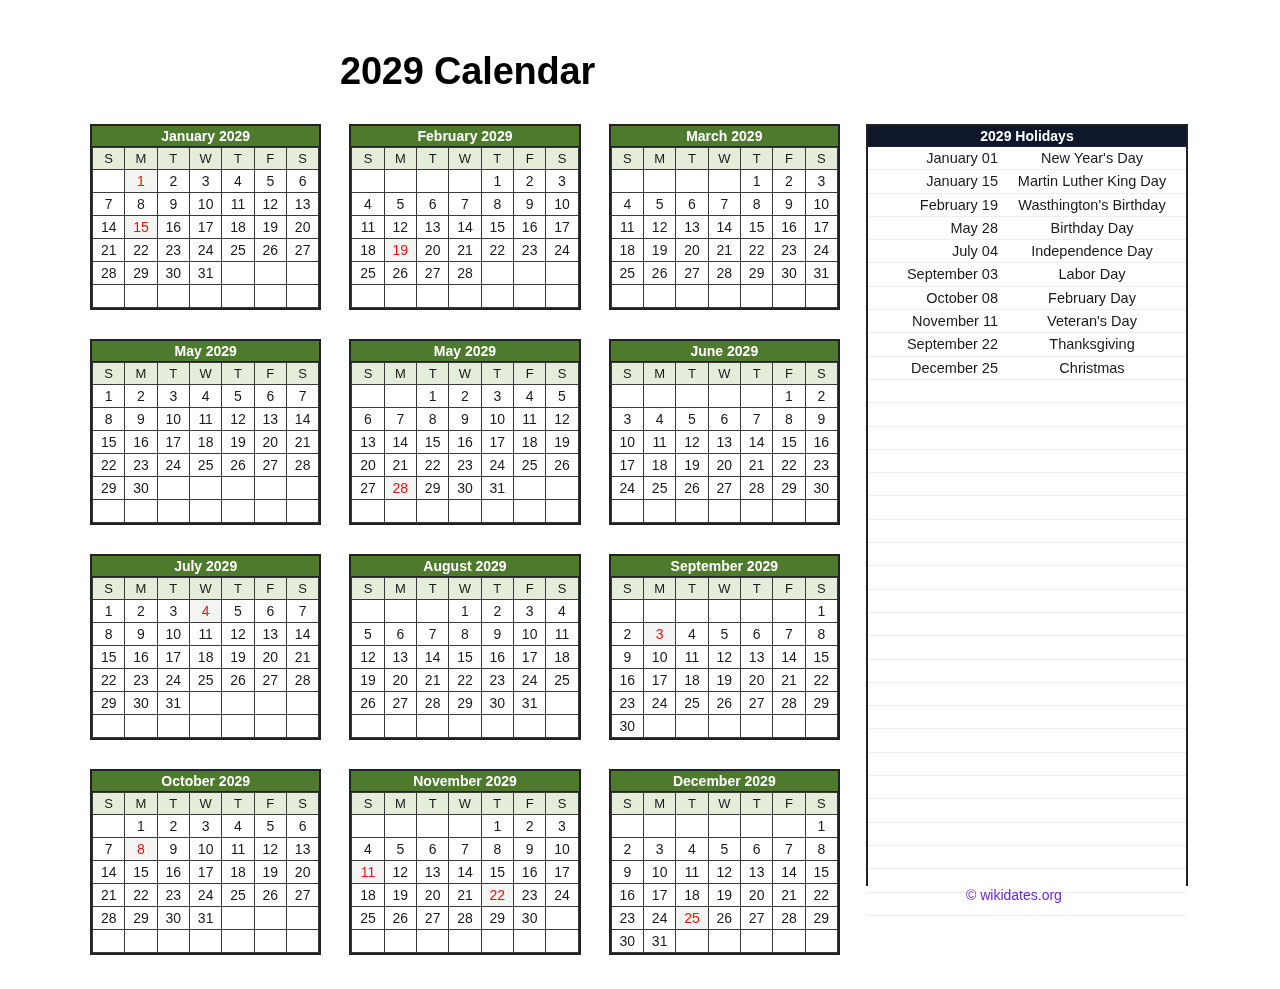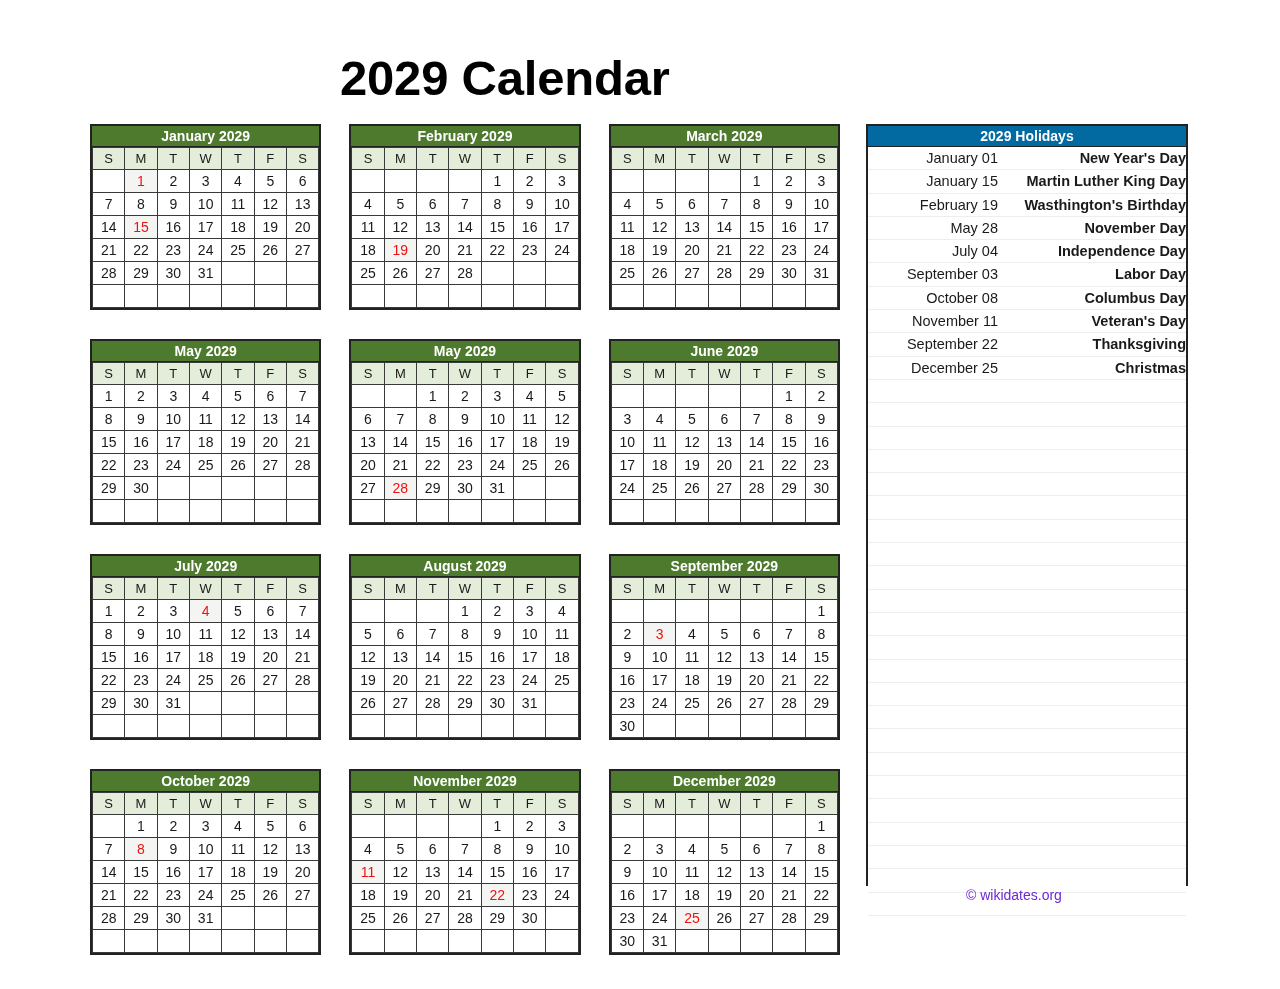--- a/index.html
+++ b/index.html
@@ -21,21 +21,21 @@
     width: 1280px;
     height: 989px;
     box-sizing: border-box;
   }
 
   
   .page-title {
     position: absolute;
     left: 340px;
     top: 50px;
-    font-size: 49px;
+    font-size: 38px;
     font-weight: bold;
     letter-spacing: -0.2px;
     color: #000000;
     white-space: nowrap;
     text-align: right;
   }
 
   
   .months-area {
     position: absolute;
@@ -105,21 +105,21 @@
     position: absolute;
     left: 866px;
     top: 124px;
     width: 322px;
     height: 762px;
     border: 2px solid #222222;
     box-sizing: border-box;
     background: #ffffff;
   }
   .holidays-title {
-    background: #0369a1;
+    background: #0f172a;
     color: #ffffff;
     font-size: 14px;
     font-weight: bold;
     text-align: center;
     height: 20px;
     line-height: 20px;
     border-bottom: 1px solid #222222;
   }
   table.holidays-table {
     border-collapse: collapse;
@@ -139,23 +139,22 @@
     background: #ffffff;
     overflow: hidden;
     white-space: nowrap;
   }
   td.holiday-date {
     width: 130px;
     text-align: right;
     padding-right: 11px;
   }
   td.holiday-name {
-    text-align: right;
+    text-align: center;
     padding-left: 1px;
-    font-weight: bold;
   }
 
   
   .footer {
     position: absolute;
     left: 966px;
     top: 887px;
     font-size: 14px;
     color: #6d28d9;
     white-space: nowrap;
@@ -1054,33 +1053,33 @@
           <tr>
             <td class="holiday-date">January 15</td>
             <td class="holiday-name">Martin Luther King Day</td>
           </tr>
           <tr>
             <td class="holiday-date">February 19</td>
             <td class="holiday-name">Wasthington's Birthday</td>
           </tr>
           <tr>
             <td class="holiday-date">May 28</td>
-            <td class="holiday-name">November Day</td>
+            <td class="holiday-name">Birthday Day</td>
           </tr>
           <tr>
             <td class="holiday-date">July 04</td>
             <td class="holiday-name">Independence Day</td>
           </tr>
           <tr>
             <td class="holiday-date">September 03</td>
             <td class="holiday-name">Labor Day</td>
           </tr>
           <tr>
             <td class="holiday-date">October 08</td>
-            <td class="holiday-name">Columbus Day</td>
+            <td class="holiday-name">February Day</td>
           </tr>
           <tr>
             <td class="holiday-date">November 11</td>
             <td class="holiday-name">Veteran's Day</td>
           </tr>
           <tr>
             <td class="holiday-date">September 22</td>
             <td class="holiday-name">Thanksgiving</td>
           </tr>
           <tr>

